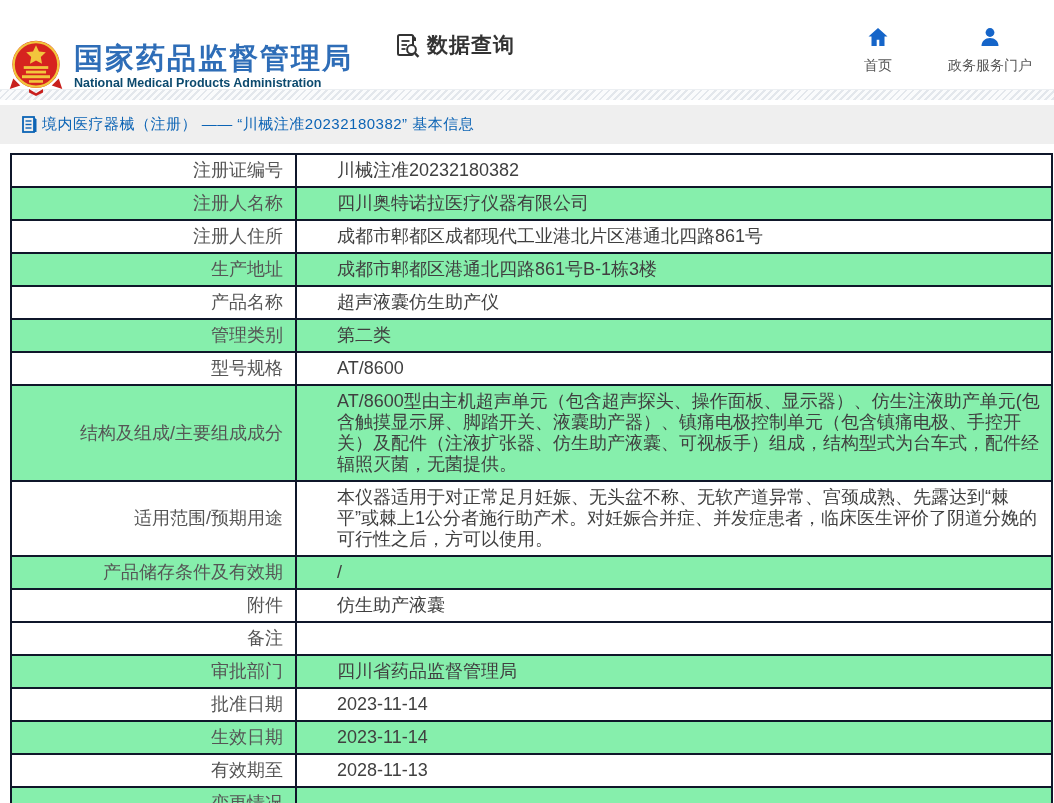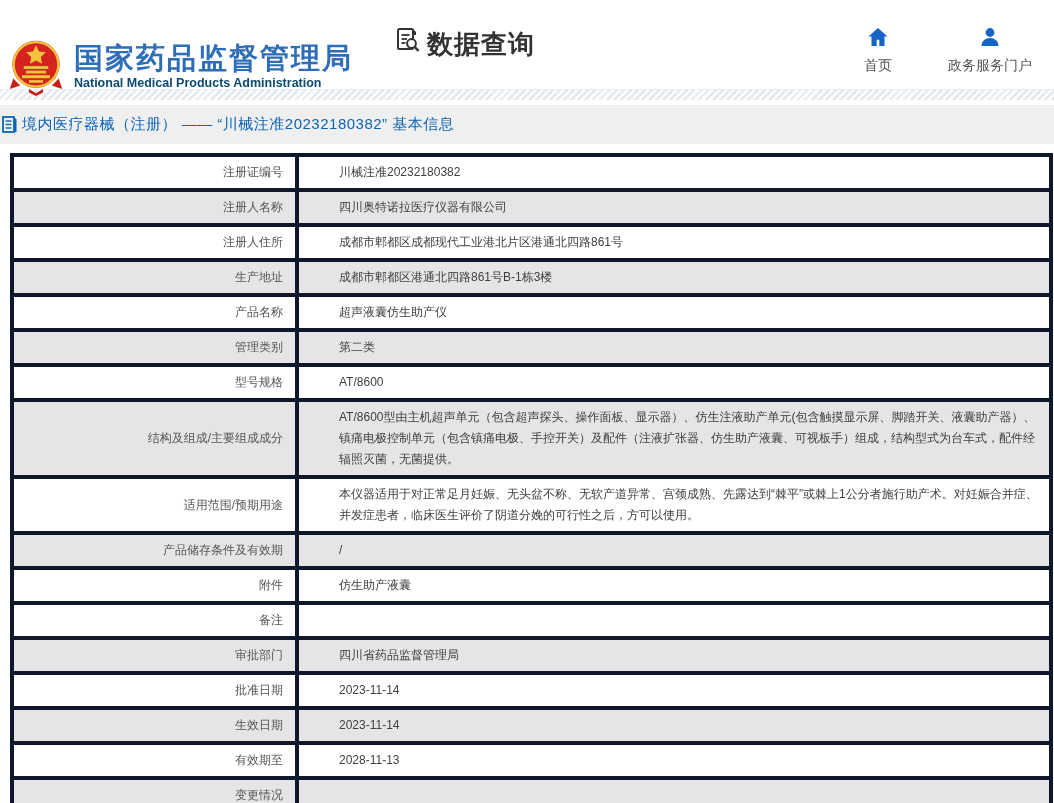--- a/index.html
+++ b/index.html
@@ -14,53 +14,53 @@
     padding:0 0 0 8px;box-sizing:border-box;
   }
   .brand{display:flex;align-items:center;text-decoration:none;cursor:pointer;margin-top:43px;}
   .emblem{width:56px;height:58px;flex:0 0 auto;margin-top:2px;}
   .brand-text{margin-left:10px;}
   .brand-title{
     color:#2e6db7;font-size:29px;font-weight:bold;letter-spacing:2px;line-height:32px;
   }
   .brand-subtitle{color:#0c4a6e;font-size:12.5px;font-weight:bold;line-height:16px;margin-top:1px;}
   .section-title{
-    display:flex;align-items:flex-start;margin-left:42px;color:#333333;
-    font-size:26px;font-weight:bold;letter-spacing:1px;
+    display:flex;align-items:flex-end;margin-left:42px;color:#333333;
+    font-size:21px;font-weight:bold;letter-spacing:1px;
   }
   .section-title svg{margin-right:6px;}
   .header-nav{margin-left:auto;display:flex;align-items:flex-start;margin-right:22px;margin-top:10px;}
   .nav-item{
     display:flex;flex-direction:column;align-items:center;text-decoration:none;
     color:#555555;font-size:14px;cursor:pointer;margin-left:56px;
   }
   .nav-item .nav-icon{height:24px;display:flex;align-items:center;justify-content:center;}
   .nav-item span.nav-label{margin-top:8px;white-space:nowrap;}
   
   .hatch-band{
     height:10px;
     background:repeating-linear-gradient(135deg,#e3e7ec 0 2px,#fafbfc 2px 5px);
     border-top:1px solid #eceff2;
   }
   
   .breadcrumb-bar{
     margin-top:5px;height:39px;background:#efefef;
-    display:flex;align-items:center;padding-left:2px;box-sizing:border-box;
+    display:flex;align-items:center;padding-left:22px;box-sizing:border-box;
   }
   .breadcrumb-bar svg{margin-right:5px;flex:0 0 auto;}
   .breadcrumb-text{color:#0c64b5;font-size:15px;letter-spacing:0.5px;}
   
   .info-table{
     margin:9px 1px 0 10px;width:1043px;border-collapse:collapse;table-layout:fixed;
   }
   .info-table td{
-    border:4px solid #0f172a;font-size:12px;vertical-align:middle;
+    border:2px solid #0f172a;font-size:18px;vertical-align:middle;
     line-height:21px;word-break:break-all;padding-left:40px;
   }
-  .info-table tr.stripe td{background:#e5e5e5;}
+  .info-table tr.stripe td{background:#86efac;}
   .label-cell{
     width:285px;text-align:right;color:#555555;
     padding:5px 12px 5px 8px;box-sizing:border-box;white-space:nowrap;
   }
   .value-cell{color:#404040;padding:5px 10px 5px 13px;}
   .detail-link{color:#3a9af0;text-decoration:none;cursor:pointer;}
   
   .balloon{
     display:inline-block;width:11px;height:14px;position:relative;
     margin-right:3px;vertical-align:-2px;

